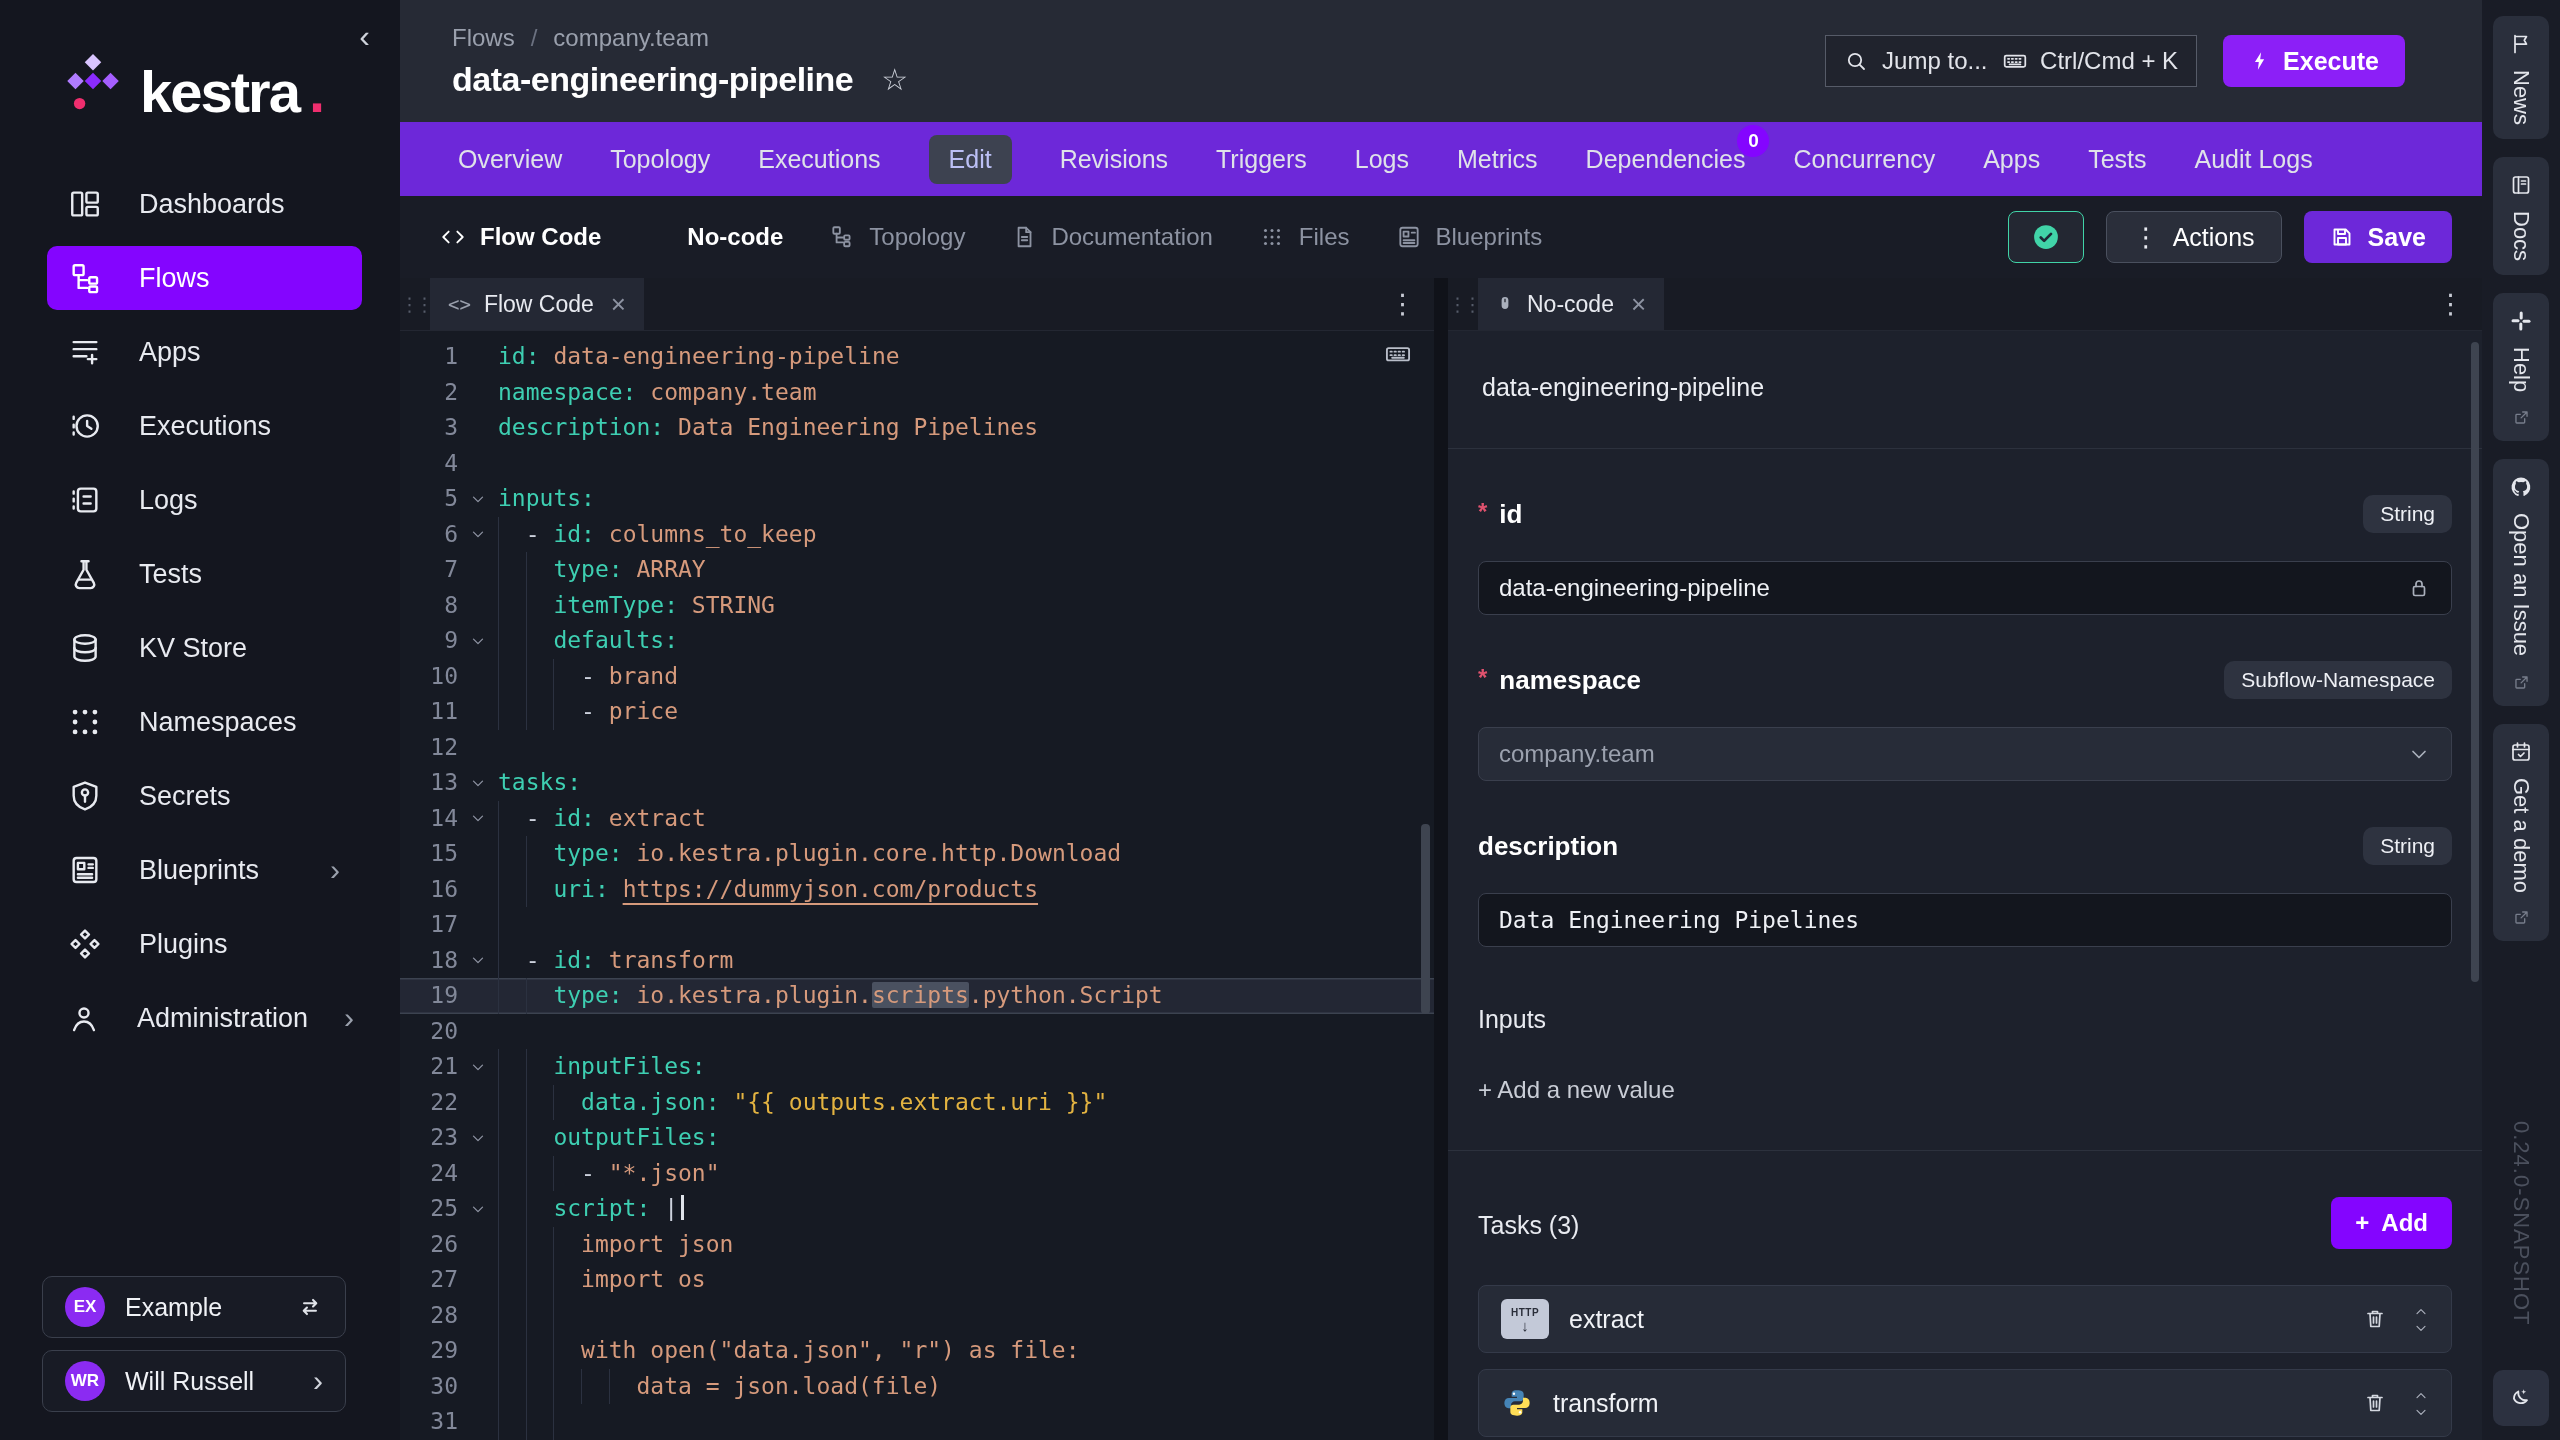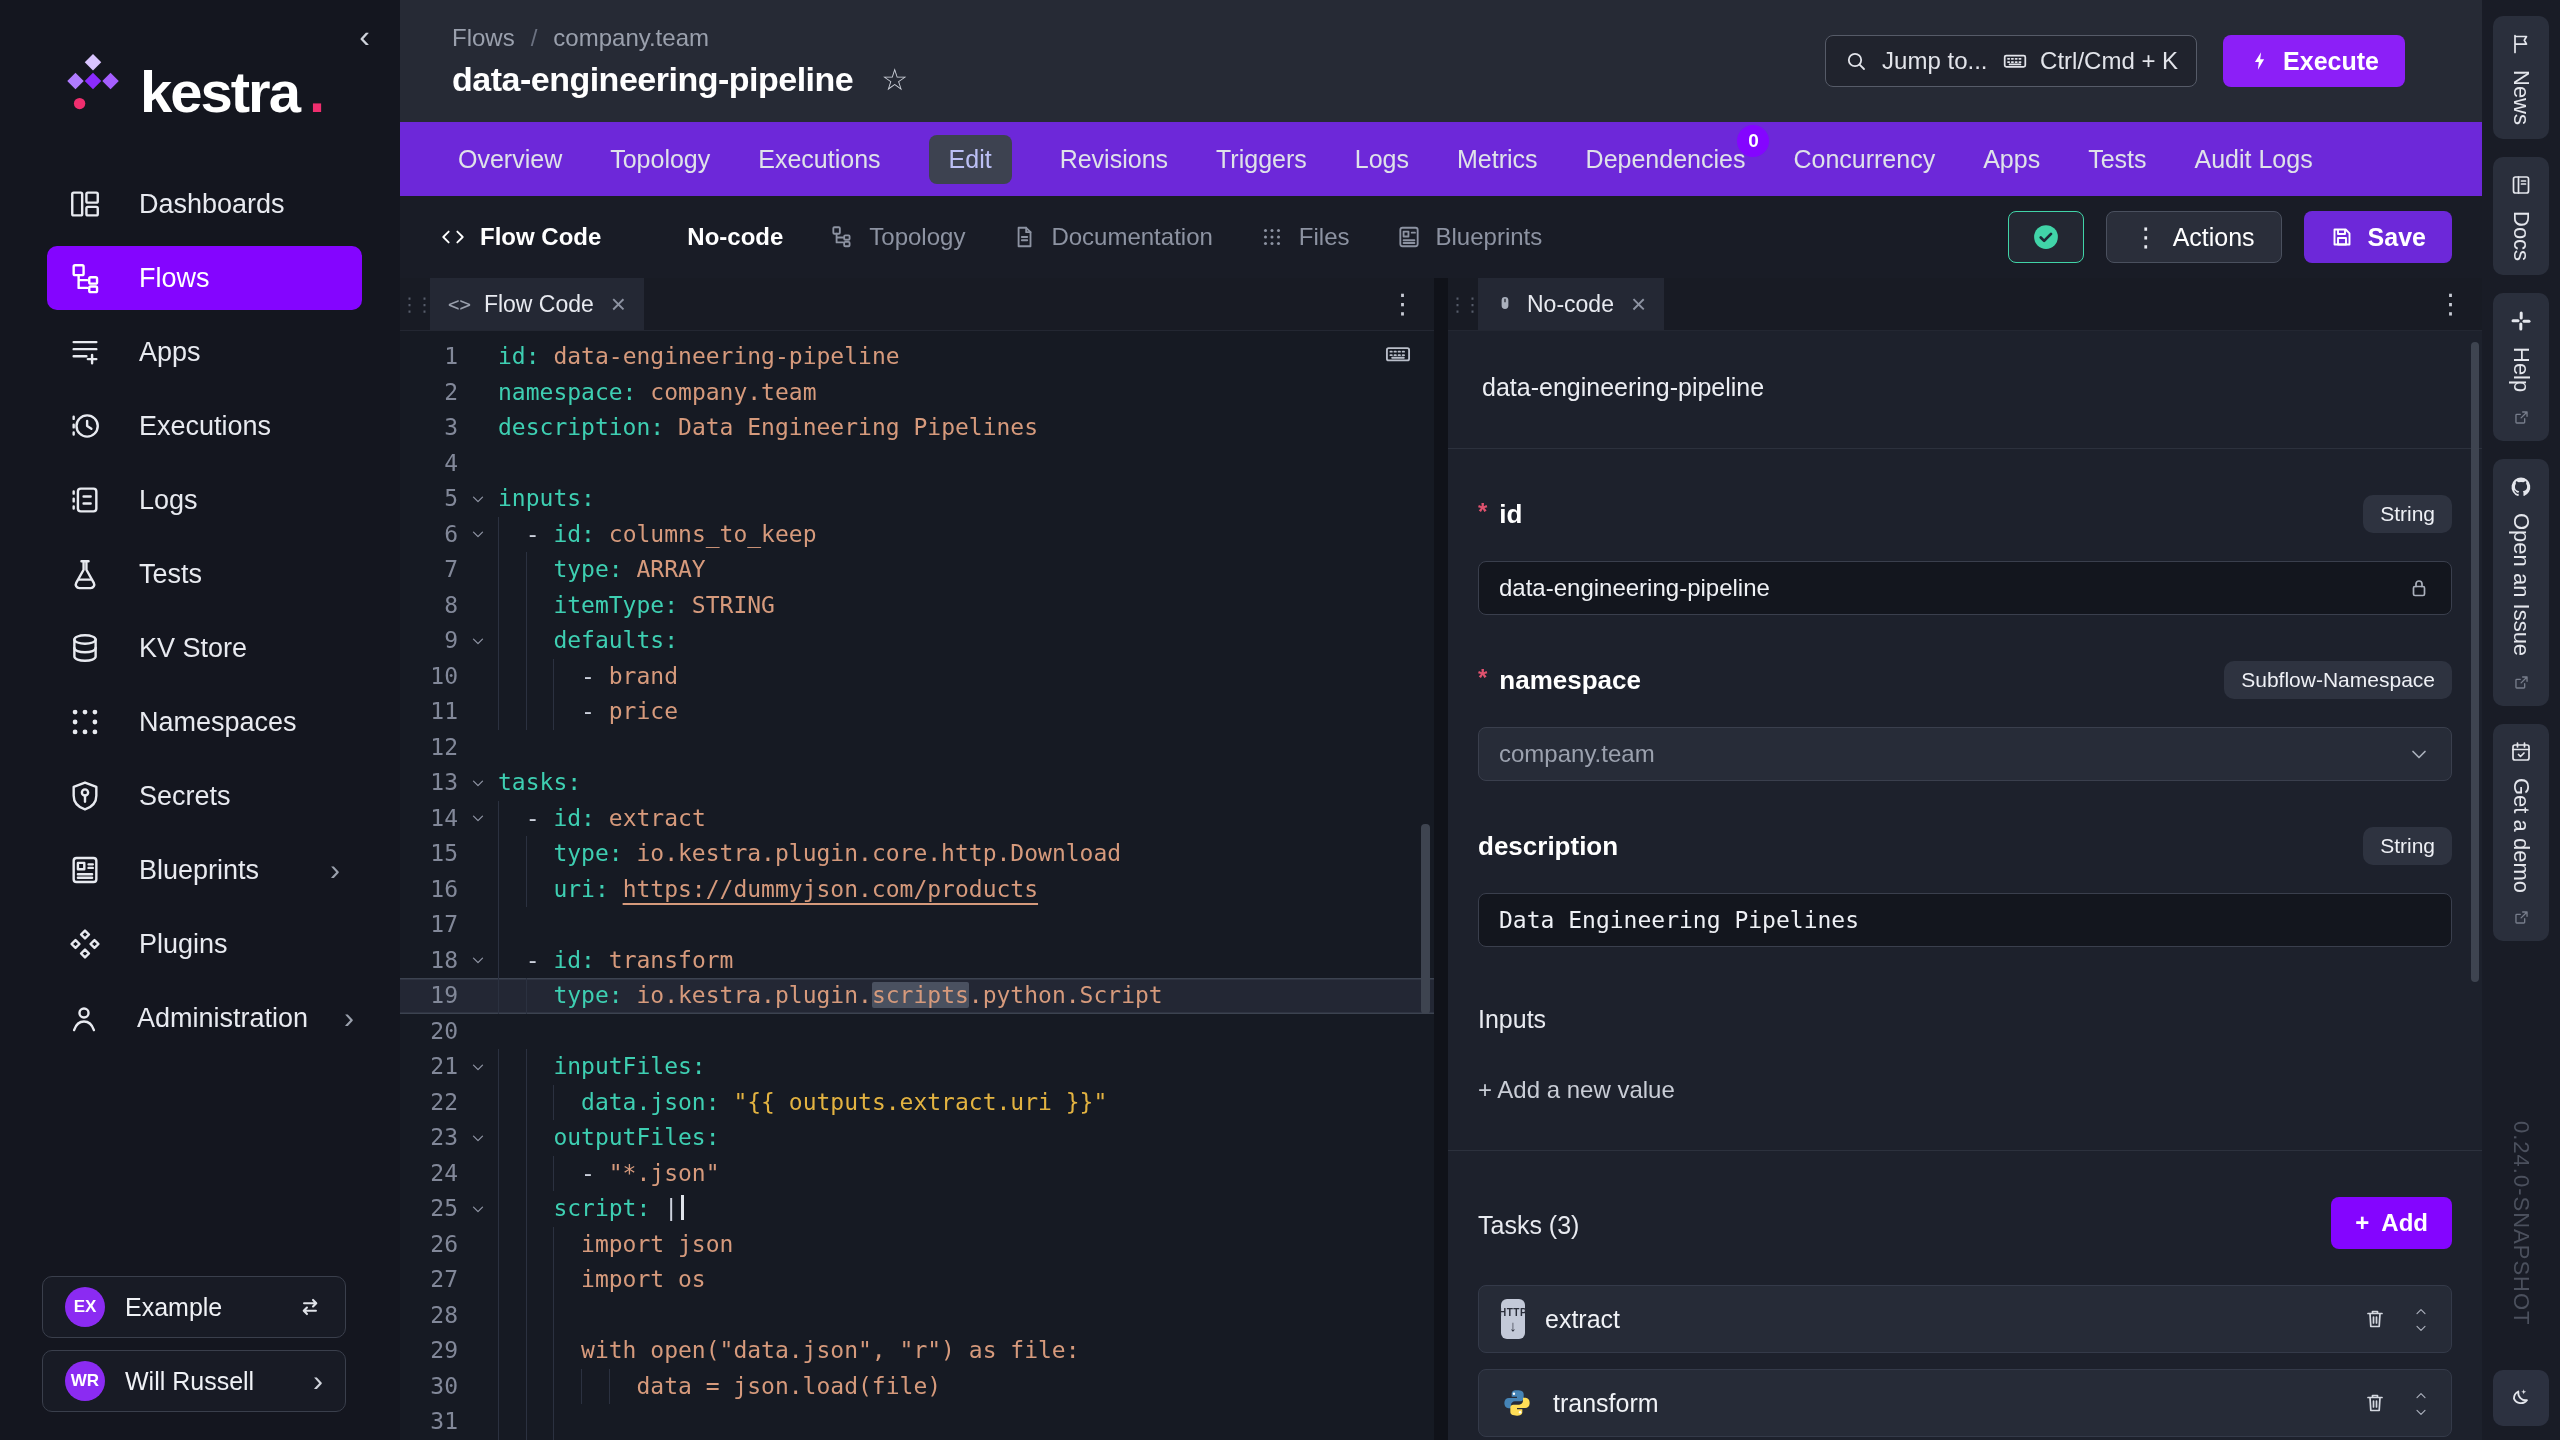--- a/index.html
+++ b/index.html
@@ -26,21 +26,21 @@
 
   
   .main{flex:1;display:flex;flex-direction:column;min-width:0}
   .pagehead{height:122px;background:#262a35;display:flex;align-items:center;justify-content:space-between;padding:0 77px 0 52px;box-sizing:border-box;flex-shrink:0}
   .breadcrumb{font-size:24px;color:#9aa0ad;display:flex;gap:16px}
   .breadcrumb .bc-sep{color:#6b7180}
   .titlerow{display:flex;align-items:center;gap:28px;margin-top:8px}
   .titlerow h1{font-size:34px;margin:0;color:#fff;font-weight:bold;letter-spacing:-.5px}
   .star{font-size:30px;color:#cdd1da;cursor:pointer}
   .ph-right{display:flex;gap:26px;align-items:center}
-  .jumpto{width:372px;height:52px;border:1px solid #565b68;border-radius:8px;background:#20232d;display:flex;align-items:center;padding:0 18px;gap:14px;font-size:24px;color:#e2e4ea;box-sizing:border-box;cursor:pointer}
+  .jumpto{width:372px;height:52px;border:1px solid #565b68;border-radius:0;background:#20232d;display:flex;align-items:center;padding:0 18px;gap:14px;font-size:24px;color:#e2e4ea;box-sizing:border-box;cursor:pointer}
   .jump-short{margin-left:auto;display:flex;gap:12px;align-items:center;color:#e2e4ea}
   .btn-execute{height:52px;padding:0 26px;background:#8c1ff7;border:none;border-radius:8px;color:#fff;font-size:25px;font-weight:bold;display:flex;align-items:center;gap:12px;cursor:pointer}
 
   .tabs{height:74px;background:#6d28d9;display:flex;align-items:center;gap:48px;padding:0 0 0 58px;flex-shrink:0}
   .tab{font-size:25px;color:#dfe2e9;position:relative;cursor:pointer;white-space:nowrap}
   .tab.active{background:#3d4250;color:#bcc0f5;padding:10px 20px;border-radius:8px}
   .tab-badge{position:absolute;top:-20px;right:-24px;width:32px;height:32px;border-radius:50%;background:#8405ff;color:#fff;font-size:19px;font-weight:bold;display:flex;align-items:center;justify-content:center}
 
   .toolbar{height:82px;background:#191c26;display:flex;align-items:center;padding:0 30px 0 40px;flex-shrink:0}
   .views{display:flex;gap:46px;align-items:center}
@@ -100,21 +100,21 @@
   .add-link{font-size:24px;color:#c9cdd6;margin-top:42px;cursor:pointer}
   .tasks-head{display:flex;align-items:center;justify-content:space-between;margin-top:46px}
   .btn-add{height:52px;padding:0 24px;background:#8405ff;border:none;border-radius:8px;color:#fff;font-size:24px;font-weight:bold;display:flex;align-items:center;gap:12px;cursor:pointer}
   .tasklist{margin-top:36px;display:flex;flex-direction:column;gap:16px}
   .task-row{height:66px;background:#262b37;border:1px solid #343a49;border-radius:8px;display:flex;align-items:center;padding:0 22px;gap:20px;cursor:pointer}
   .task-name{font-size:25px;color:#f0f2f6}
   .task-actions{margin-left:auto;display:flex;align-items:center;gap:26px;color:#d4d8e0}
   .t-trash{display:flex;align-items:center;cursor:pointer}
   .updown{display:flex;flex-direction:column;gap:1px;color:#aeb3bf}
   .updown span{display:flex;height:15px;cursor:pointer}
-  .http-ic{width:24px;height:40px;background:#c3c9d8;border-radius:6px;display:flex;flex-direction:column;align-items:center;justify-content:center;color:#2a2e3a;font-weight:bold;flex-shrink:0}
+  .http-ic{width:48px;height:40px;background:#c3c9d8;border-radius:6px;display:flex;flex-direction:column;align-items:center;justify-content:center;color:#2a2e3a;font-weight:bold;flex-shrink:0}
   .http-t{font-size:10px;letter-spacing:.5px;line-height:12px}
   .http-a{font-size:15px;line-height:13px}
   .picon,.dicon{display:flex;align-items:center;flex-shrink:0}
   .vscroll2{position:absolute;right:3px;top:64px;width:8px;height:640px;background:#3e4450;border-radius:4px;cursor:pointer}
 
   
   .rail{width:78px;background:#191c26;display:flex;flex-direction:column;align-items:center;padding:16px 0 14px;box-sizing:border-box;gap:18px;flex-shrink:0}
   .rail-tile{width:56px;border-radius:10px;background:#2a2f3c;display:flex;flex-direction:column;align-items:center;padding:16px 0 14px;gap:14px;cursor:pointer}
   .rail-ic{color:#e4e6ec;display:flex}
   .rail-label{writing-mode:vertical-rl;font-size:22px;color:#e4e6ec;white-space:nowrap}

